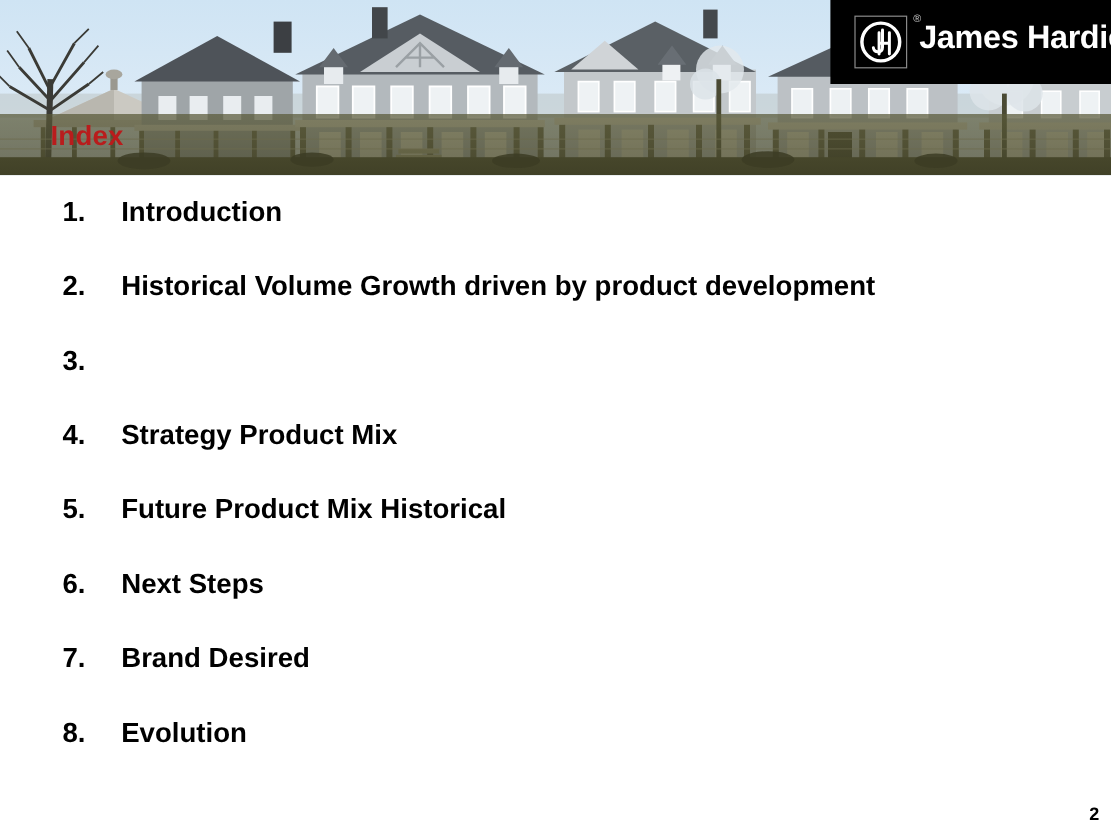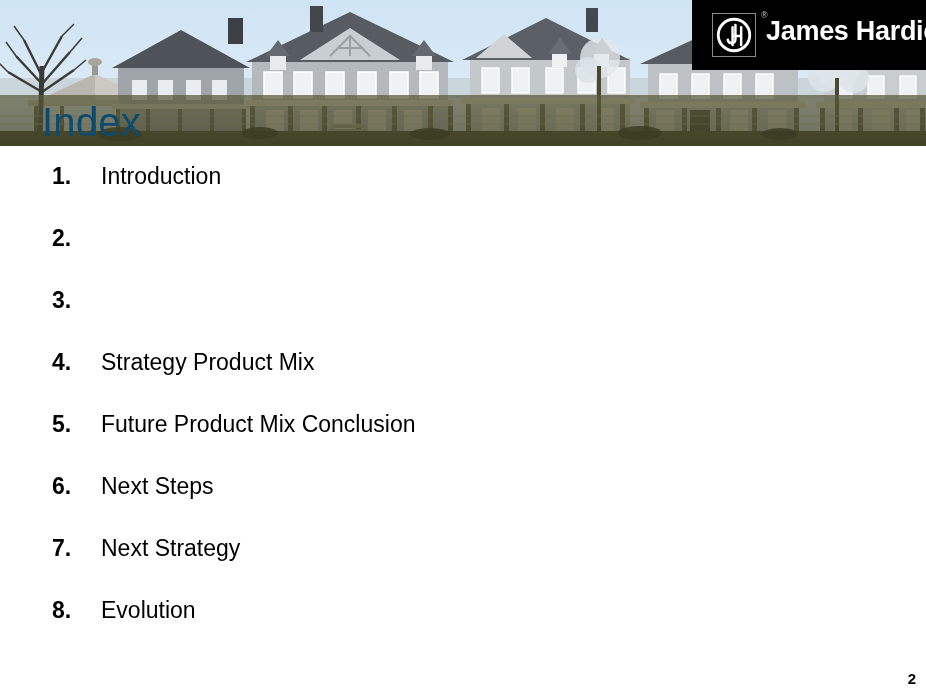--- a/index.html
+++ b/index.html
@@ -34,23 +34,23 @@
     display: block;
     width: 926px;
     height: 146px;
   }
 
   
   .slide-title {
     position: absolute;
     left: 42px;
     top: 102px;
-    font-size: 40px;
-    font-weight: normal;
-    color: #0c4a6e;
+    font-size: 23px;
+    font-weight: bold;
+    color: #b91c1c;
     letter-spacing: 0.2px;
     line-height: 1;
     white-space: nowrap;
     z-index: 6;
   }
 
   
   .logo-box {
     position: absolute;
     left: 692px;
@@ -109,21 +109,21 @@
     font-weight: bold;
     color: #000000;
     line-height: 1;
     white-space: nowrap;
   }
   .index-label {
     position: absolute;
     left: 101px;
     top: 19px;
     font-size: 23px;
-    font-weight: normal;
+    font-weight: bold;
     color: #000000;
     line-height: 1;
     white-space: nowrap;
   }
 
   
   .page-number {
     position: absolute;
     right: 10px;
     bottom: 8px;
@@ -387,44 +387,45 @@
 
   <div class="index-list">
 
     <div class="index-row">
       <span class="index-num">1.</span>
       <span class="index-label">Introduction</span>
     </div>
 
     <div class="index-row">
       <span class="index-num">2.</span>
+      <span class="index-label">Historical Volume Growth driven by product development</span>
     </div>
 
     <div class="index-row">
       <span class="index-num">3.</span>
     </div>
 
     <div class="index-row">
       <span class="index-num">4.</span>
       <span class="index-label">Strategy Product Mix</span>
     </div>
 
     <div class="index-row">
       <span class="index-num">5.</span>
-      <span class="index-label">Future Product Mix Conclusion</span>
+      <span class="index-label">Future Product Mix Historical</span>
     </div>
 
     <div class="index-row">
       <span class="index-num">6.</span>
       <span class="index-label">Next Steps</span>
     </div>
 
     <div class="index-row">
       <span class="index-num">7.</span>
-      <span class="index-label">Next Strategy</span>
+      <span class="index-label">Brand Desired</span>
     </div>
 
     <div class="index-row">
       <span class="index-num">8.</span>
       <span class="index-label">Evolution</span>
     </div>
 
   </div>
 
   <div class="page-number">2</div>

